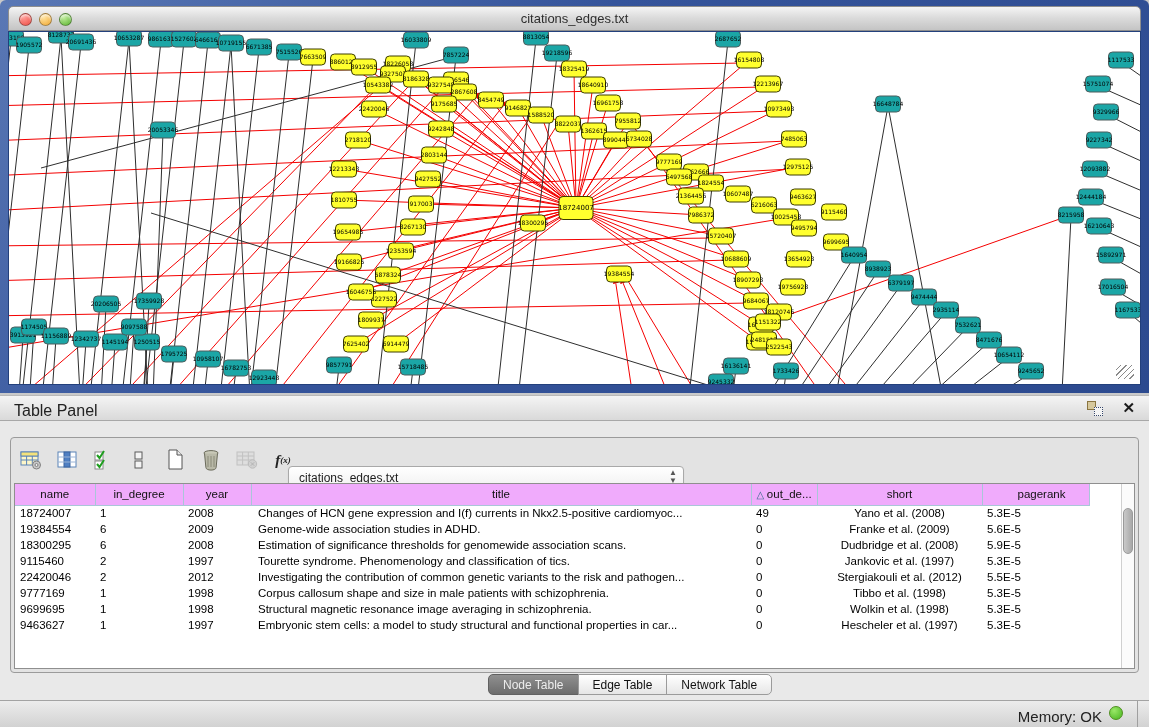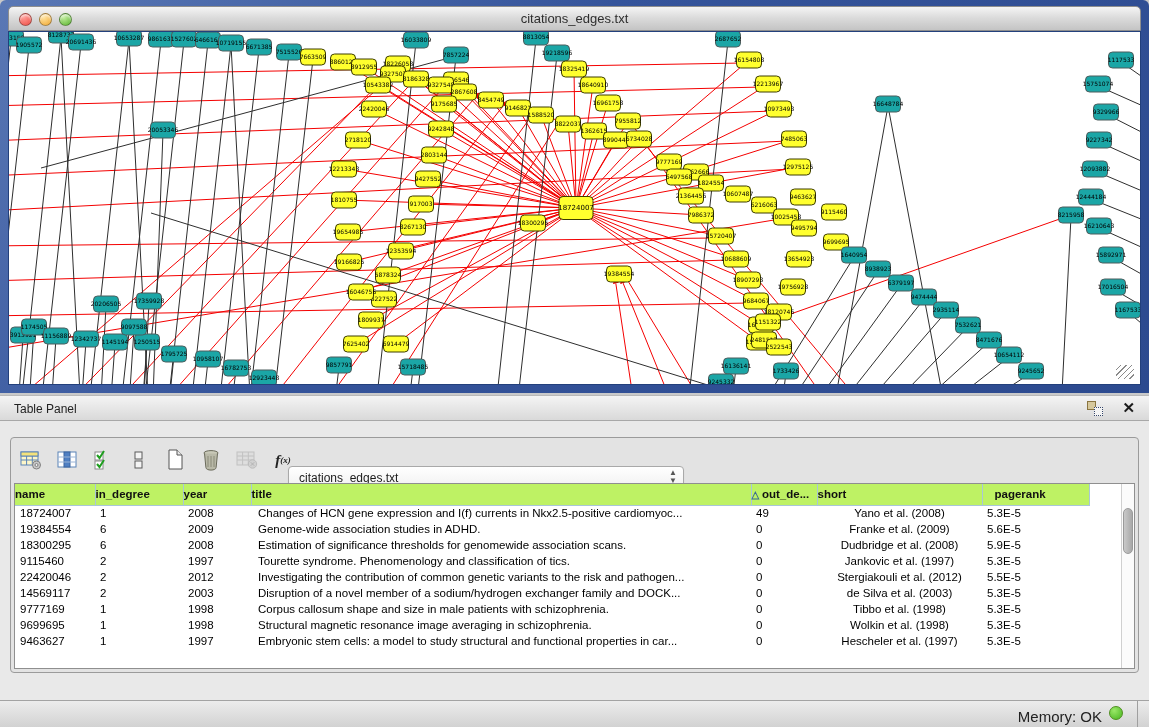--- a/index.html
+++ b/index.html
@@ -27,21 +27,21 @@
   #graph-svg text { font-family:"DejaVu Sans", sans-serif; fill:#000; }
   #resize-grip { position:absolute; right:6px; bottom:5px; width:18px; height:14px;
     background:repeating-linear-gradient(135deg,transparent 0 3px,#8a8a8a 3px 4px); }
 
   
   #splitter-grip { position:absolute; left:569px; top:395px; width:10px; height:4px;
     background:radial-gradient(circle,#7a7a7a 1px,transparent 1.6px); }
   #panel-header { position:absolute; left:0; top:395px; width:1149px; height:26px;
     background:linear-gradient(#f4f4f4,#d9d9d9); border-top:1px solid #b9b9b9;
     border-bottom:1px solid #a8a8a8; }
-  #panel-title { position:absolute; left:14px; top:6px; font-size:12px; color:#222;text-align:center; }
+  #panel-title { position:absolute; left:14px; top:6px; font-size:16px; color:#222;text-align:center; }
   #float-icon { position:absolute; right:46px; top:5px; width:16px; height:15px; cursor:default; }
   #float-icon .sq1 { position:absolute; left:0; top:0; width:9px; height:9px;
     border:1px solid #8a7540; background:#d6c89c; }
   #float-icon .sq2 { position:absolute; right:0; bottom:0; width:9px; height:9px;
     border:1px dotted #37476b; background:#f4f4f4; }
   #panel-close { position:absolute; right:14px; top:3px; font-size:15px; font-weight:bold;
     color:#1c1c1c; line-height:18px; cursor:default; }
 
   #panel-body { position:absolute; left:0; top:421px; width:1149px; height:279px; background:#e9e9e9; }
   #card { position:absolute; left:10px; top:16px; width:1129px; height:236px;
@@ -58,22 +58,22 @@
     background:linear-gradient(#ffffff,#f1f1f1); border:1px solid #a9a9a9; border-radius:4px;
     box-shadow:0 1px 1px rgba(0,0,0,.15); }
   #combo-value { position:absolute; left:10px; top:4px; font-size:12px; color:#1c1c1c; }
   #combo-stepper { position:absolute; right:6px; top:2px; font-size:8px; line-height:8px;
     color:#555; text-align:center; }
 
   
   #table-wrap { position:absolute; left:3px; top:45px; width:1121px; height:186px;
     background:#ffffff; border:1px solid #8f8f8f; overflow:hidden; }
   table { border-collapse:collapse; table-layout:fixed; width:1074px; }
-  th { height:21px; background:#bef264; border:1px solid #a9c6d8; border-top:none;
-    font-size:11.5px; font-weight:bold; color:#111; text-align:left; }
+  th { height:21px; background:#f0abfc; border:1px solid #a9c6d8; border-top:none;
+    font-size:11.5px; font-weight:normal; color:#111; text-align:center; }
   th:first-child { border-left:none; }
   td { height:16px; font-size:11.5px; color:#000; white-space:nowrap; overflow:hidden; padding:0 3px; }
   td.c0,td.c1,td.c2,td.c4,td.c6 { padding-left:5px; }
   td.c3 { padding-left:7px; }
   td.c5 { text-align:center; }
   .c0{width:80px;} .c1{width:88px;} .c2{width:68px;} .c3{width:500px;margin-top:28px;}
   .c4{width:66px;} .c5{width:165px;} .c6{width:107px;padding-left:12px;}
   .sort { color:#3b6c8f; font-size:10px; }
   #vscroll { position:absolute; right:0; top:0; width:13px; height:184px;
     background:#fbfbfb; border-left:1px solid #d0d0d0; }
@@ -904,29 +904,20 @@
               <tr>
                 <td class="c0">22420046</td>
                 <td class="c1">2</td>
                 <td class="c2">2012</td>
                 <td class="c3">Investigating the contribution of common genetic variants to the risk and pathogen...</td>
                 <td class="c4">0</td>
                 <td class="c5">Stergiakouli et al. (2012)</td>
                 <td class="c6">5.5E-5</td>
               </tr>
               <tr>
-                <td class="c0">14569117</td>
-                <td class="c1">2</td>
-                <td class="c2">2003</td>
-                <td class="c3">Disruption of a novel member of a sodium/hydrogen exchanger family and DOCK...</td>
-                <td class="c4">0</td>
-                <td class="c5">de Silva et al. (2003)</td>
-                <td class="c6">5.3E-5</td>
-              </tr>
-              <tr>
                 <td class="c0">9777169</td>
                 <td class="c1">1</td>
                 <td class="c2">1998</td>
                 <td class="c3">Corpus callosum shape and size in male patients with schizophrenia.</td>
                 <td class="c4">0</td>
                 <td class="c5">Tibbo et al. (1998)</td>
                 <td class="c6">5.3E-5</td>
               </tr>
               <tr>
                 <td class="c0">9699695</td>
@@ -947,20 +938,25 @@
                 <td class="c6">5.3E-5</td>
               </tr>
             </tbody>
         </table>
         <div id="vscroll">
           <div id="vthumb"></div>
         </div>
       </div>
 
     </div>
+    <div id="tabs">
+        <button class="seg sel">Node Table</button>
+        <button class="seg">Edge Table</button>
+        <button class="seg">Network Table</button>
+      </div>
   </div>
 
   <div id="status-bar">
     <span id="memory-label">Memory: OK</span>
     <span id="memory-dot"></span>
     <span id="status-div"></span>
   </div>
 
 </div>
 

